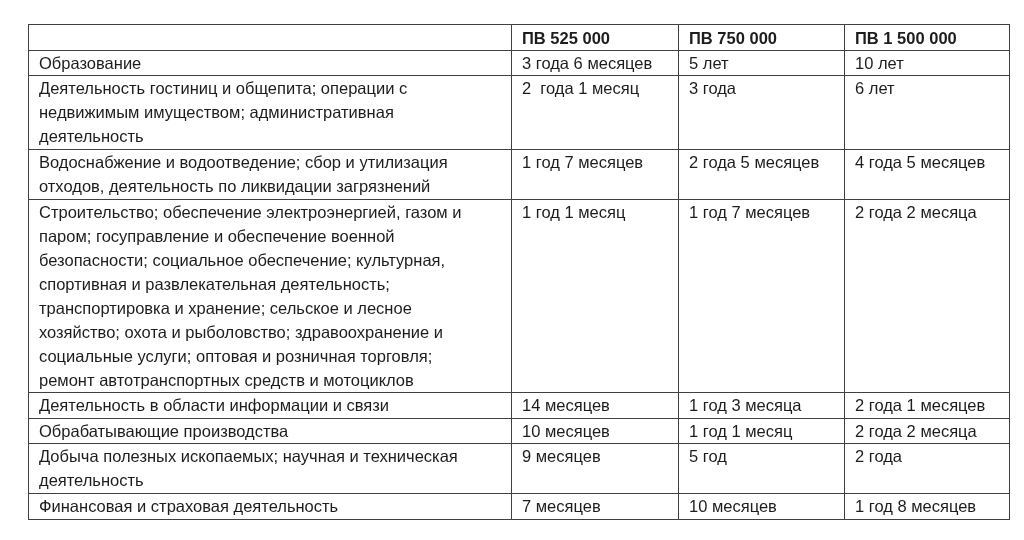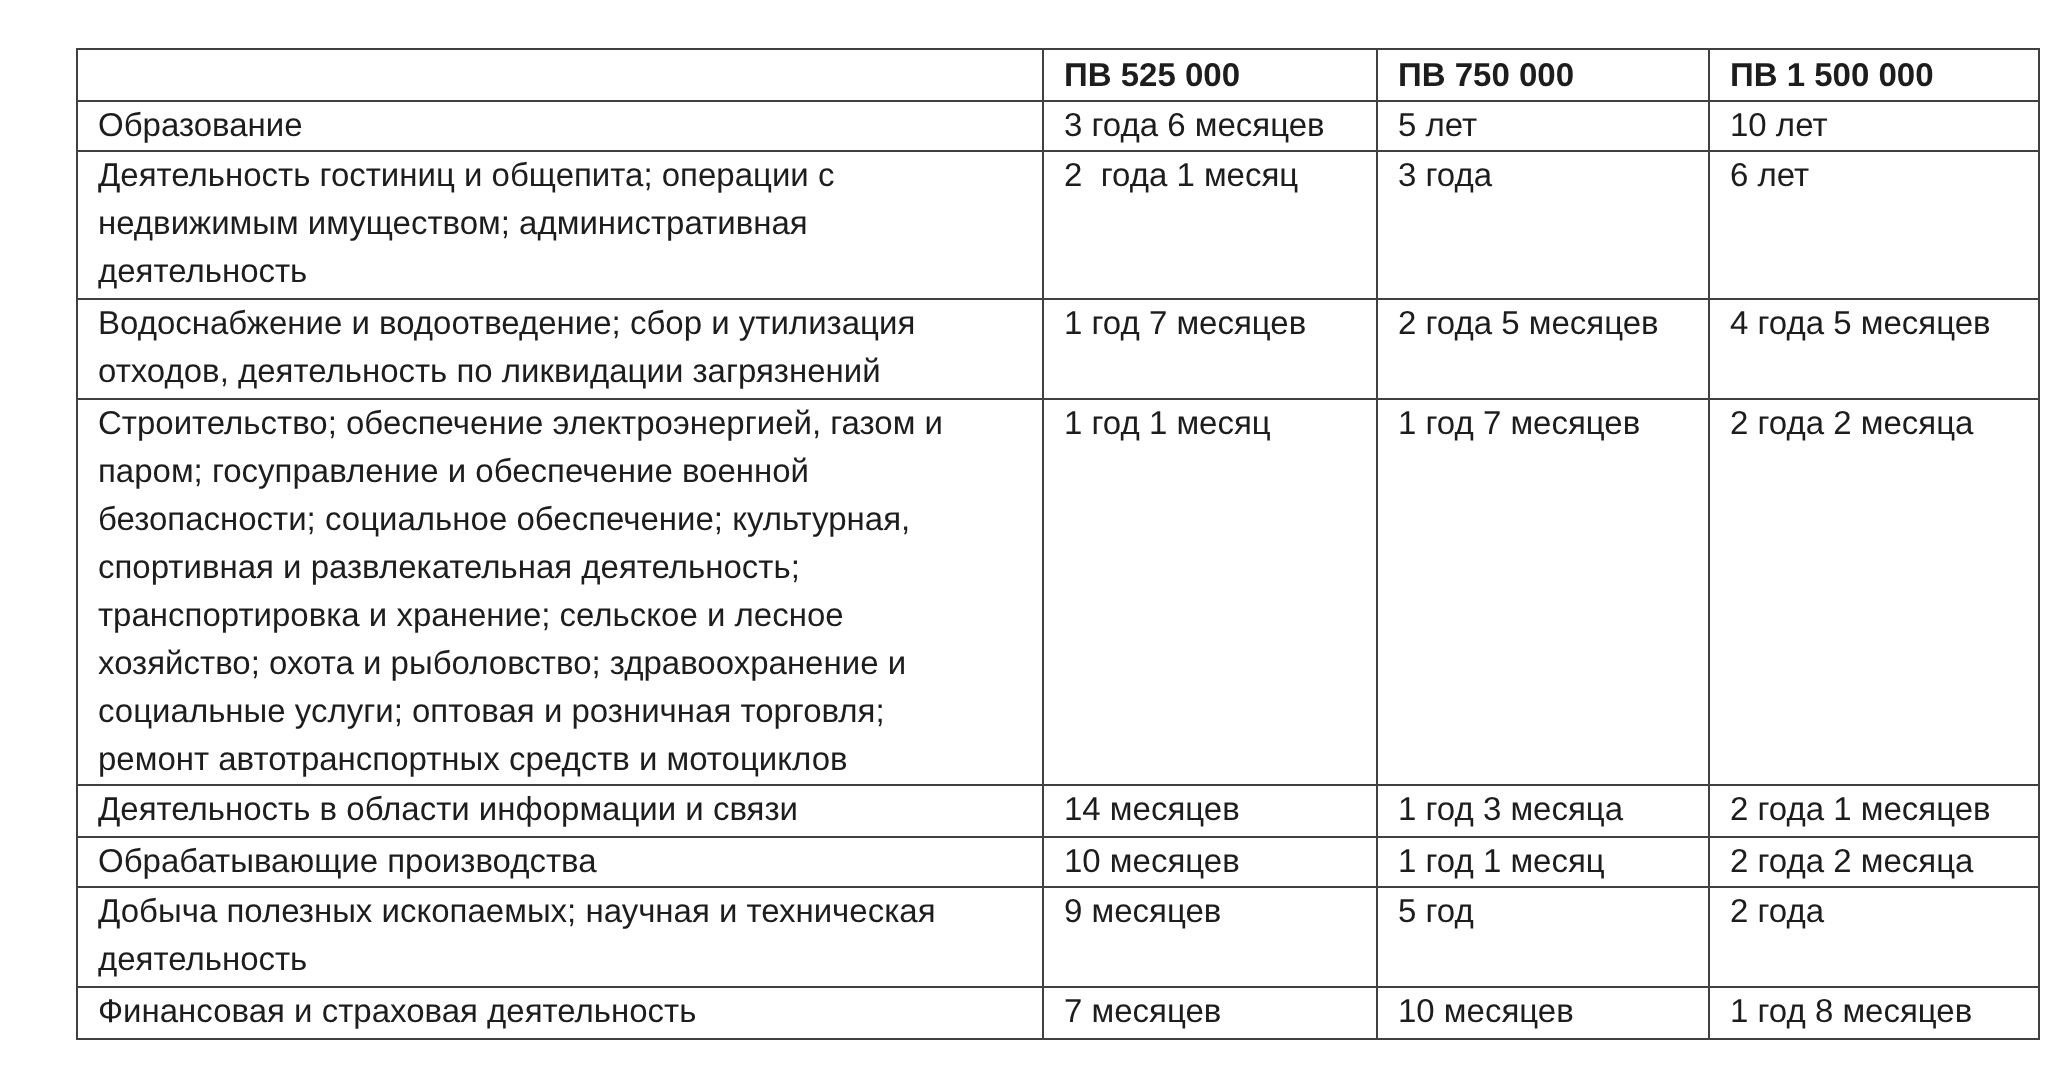--- a/index.html
+++ b/index.html
@@ -12,21 +12,21 @@
     font-family: "Liberation Sans", "DejaVu Sans", sans-serif;
   }
   .page {
     position: relative;
     width: 1024px;
     height: 540px;
     background: #ffffff;
   }
   table.doc-table {
     position: absolute;
-    left: 38px;
+    left: 28px;
     top: 24px;
     width: 981px;
     border-collapse: collapse;
     table-layout: fixed;
     color: #1d1d1d;
     font-size: 16.5px;
     line-height: 24px;
   }
   col.c0 { width: 483px; }
   col.c1 { width: 167px; }

